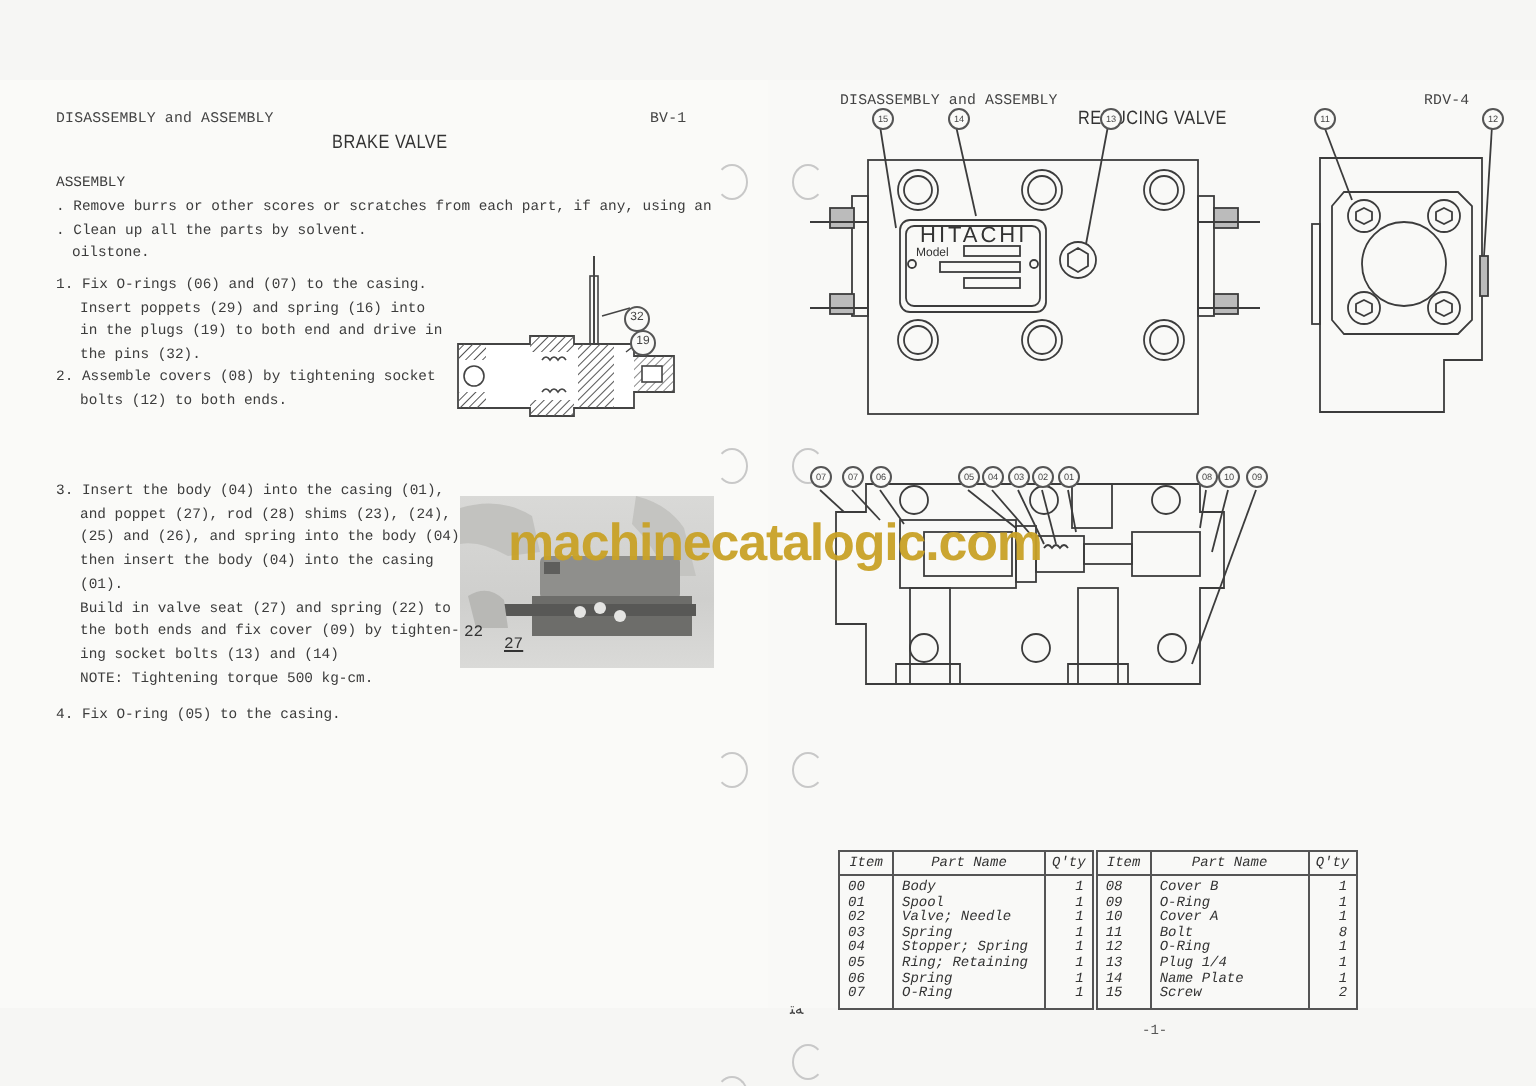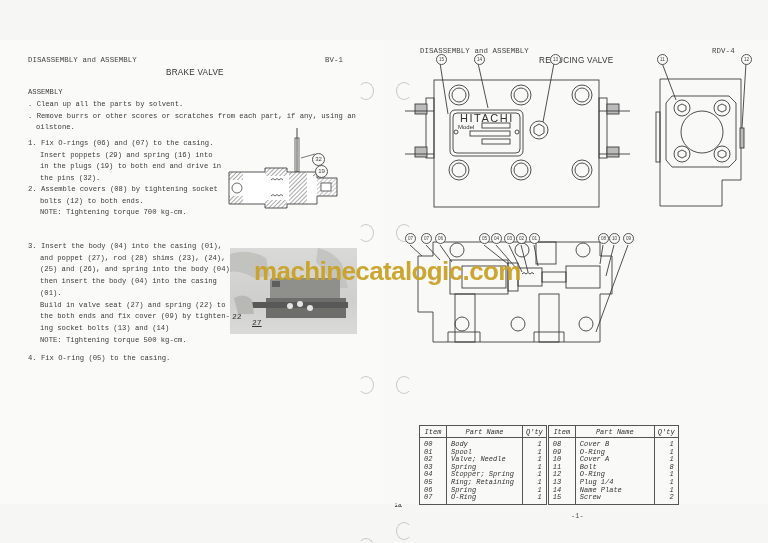--- a/index.html
+++ b/index.html
@@ -31,35 +31,34 @@
 </head>
 <body>
 
 <div id="page-left" class="page">
   <div class="abs hdr" style="left:28px;top:16px;">DISASSEMBLY and ASSEMBLY</div>
   <div class="abs hdr" style="left:325px;top:16px;">BV-1</div>
   <div class="abs title" style="left:166px;top:26px;">BRAKE VALVE</div>
 
   <div class="abs txt" style="left:28px;top:47px;">ASSEMBLY</div>
   <div class="abs" style="left:28px;top:59px;">
+    <div class="txt">. Remove burrs or other scores or scratches from each part, if any, using an</div>
     <div class="txt">. Clean up all the parts by solvent.</div>
-    <div class="txt">. Remove burrs or other scores or scratches from each part, if any, using an</div>
     <div class="txt sub" style="padding-left:8px">  oilstone.</div>
   </div>
 
   <div class="abs" style="left:28px;top:98px;">
     <div class="txt">1. Fix O-rings (06) and (07) to the casing.</div>
     <div class="txt sub">Insert poppets (29) and spring (16) into</div>
     <div class="txt sub">in the plugs (19) to both end and drive in</div>
     <div class="txt sub">the pins (32).</div>
   </div>
   <div class="abs" style="left:28px;top:144px;">
     <div class="txt">2. Assemble covers (08) by tightening socket</div>
     <div class="txt sub">bolts (12) to both ends.</div>
-    <div class="txt sub">NOTE: Tightening torque 700 kg-cm.</div>
   </div>
   <div class="abs" style="left:28px;top:201px;">
     <div class="txt">3. Insert the body (04) into the casing (01),</div>
     <div class="txt sub">and poppet (27), rod (28) shims (23), (24),</div>
     <div class="txt sub">(25) and (26), and spring into the body (04),</div>
     <div class="txt sub">then insert the body (04) into the casing</div>
     <div class="txt sub">(01).</div>
     <div class="txt sub">Build in valve seat (27) and spring (22) to</div>
     <div class="txt sub">the both ends and fix cover (09) by tighten-</div>
     <div class="txt sub">ing socket bolts (13) and (14)</div>

